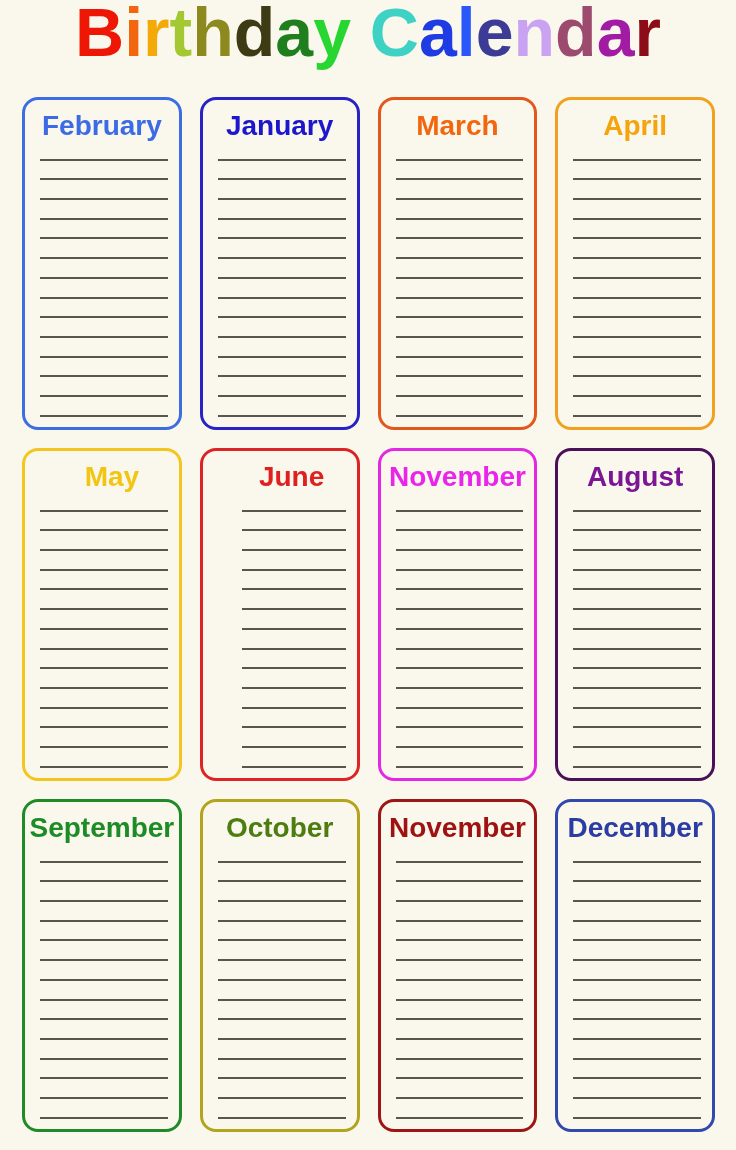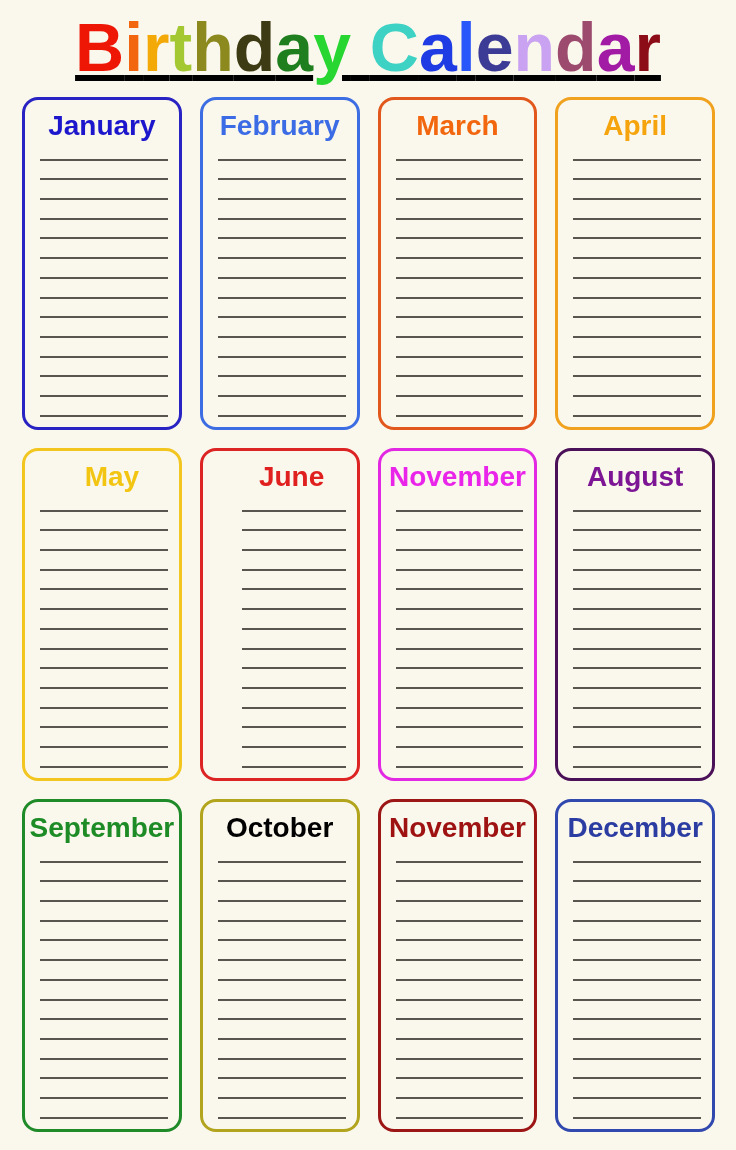--- a/index.html
+++ b/index.html
@@ -10,23 +10,21 @@
     font-family: "Liberation Sans", sans-serif;
   }
   .page {
     width: 736px;
     height: 1150px;
     box-sizing: border-box;
   }
   .title {
     height: 97px;
     display: flex;
-    align-items: center;
     justify-content: center;
-    text-decoration: underline;
   }
   h1.page-title {
     margin: 0;
     font-size: 68px;
     font-weight: bold;
     line-height: 1;
     white-space: pre;
     letter-spacing: 0;
     transform: translateY(-2px);
   }
@@ -62,58 +60,58 @@
   }
 </style>
 </head>
 <body style="background: rgb(250, 247, 236);">
 
 <div class="page" style="background: rgb(250, 247, 236);">
   <div class="title">
     <h1 class="page-title"><span style="color: rgb(238, 22, 5);">B</span><span style="color: rgb(242, 102, 15);">i</span><span style="color: rgb(243, 169, 8);">r</span><span style="color: rgb(164, 200, 50);">t</span><span style="color: rgb(140, 138, 31);">h</span><span style="color: rgb(61, 59, 19);">d</span><span style="color: rgb(31, 127, 30);">a</span><span style="color: rgb(39, 214, 49);">y</span><span> </span><span style="color: rgb(62, 210, 196);">C</span><span style="color: rgb(31, 60, 228);">a</span><span style="color: rgb(42, 87, 250);">l</span><span style="color: rgb(60, 60, 150);">e</span><span style="color: rgb(201, 162, 242);">n</span><span style="color: rgb(156, 74, 110);">d</span><span style="color: rgb(162, 27, 165);">a</span><span style="color: rgb(140, 13, 24);">r</span></h1>
   </div>
   <div class="grid">
+      <div class="card" style="border-color: rgb(61, 109, 227);">
+        <div class="card-title" style="color: rgb(59, 108, 229);">February</div>
+        <div class="lines">
+          <div class="line" style="border-bottom-color: rgb(88, 86, 79);"></div>
+          <div class="line" style="border-bottom-color: rgb(88, 86, 79);"></div>
+          <div class="line" style="border-bottom-color: rgb(88, 86, 79);"></div>
+          <div class="line" style="border-bottom-color: rgb(88, 86, 79);"></div>
+          <div class="line" style="border-bottom-color: rgb(88, 86, 79);"></div>
+          <div class="line" style="border-bottom-color: rgb(88, 86, 79);"></div>
+          <div class="line" style="border-bottom-color: rgb(88, 86, 79);"></div>
+          <div class="line" style="border-bottom-color: rgb(88, 86, 79);"></div>
+          <div class="line" style="border-bottom-color: rgb(88, 86, 79);"></div>
+          <div class="line" style="border-bottom-color: rgb(88, 86, 79);"></div>
+          <div class="line" style="border-bottom-color: rgb(88, 86, 79);"></div>
+          <div class="line" style="border-bottom-color: rgb(88, 86, 79);"></div>
+          <div class="line" style="border-bottom-color: rgb(88, 86, 79);"></div>
+          <div class="line" style="border-bottom-color: rgb(88, 86, 79);"></div>
+        </div>
+      </div>
       <div class="card" style="border-color: rgb(40, 35, 194);">
         <div class="card-title" style="color: rgb(28, 22, 204);">January</div>
         <div class="lines">
           <div class="line" style="border-bottom-color: rgb(88, 86, 79);"></div>
           <div class="line" style="border-bottom-color: rgb(88, 86, 79);"></div>
           <div class="line" style="border-bottom-color: rgb(88, 86, 79);"></div>
           <div class="line" style="border-bottom-color: rgb(88, 86, 79);"></div>
           <div class="line" style="border-bottom-color: rgb(88, 86, 79);"></div>
           <div class="line" style="border-bottom-color: rgb(88, 86, 79);"></div>
           <div class="line" style="border-bottom-color: rgb(88, 86, 79);"></div>
           <div class="line" style="border-bottom-color: rgb(88, 86, 79);"></div>
           <div class="line" style="border-bottom-color: rgb(88, 86, 79);"></div>
           <div class="line" style="border-bottom-color: rgb(88, 86, 79);"></div>
           <div class="line" style="border-bottom-color: rgb(88, 86, 79);"></div>
           <div class="line" style="border-bottom-color: rgb(88, 86, 79);"></div>
           <div class="line" style="border-bottom-color: rgb(88, 86, 79);"></div>
           <div class="line" style="border-bottom-color: rgb(88, 86, 79);"></div>
         </div>
       </div>
-      <div class="card" style="border-color: rgb(61, 109, 227);">
-        <div class="card-title" style="color: rgb(59, 108, 229);">February</div>
-        <div class="lines">
-          <div class="line" style="border-bottom-color: rgb(88, 86, 79);"></div>
-          <div class="line" style="border-bottom-color: rgb(88, 86, 79);"></div>
-          <div class="line" style="border-bottom-color: rgb(88, 86, 79);"></div>
-          <div class="line" style="border-bottom-color: rgb(88, 86, 79);"></div>
-          <div class="line" style="border-bottom-color: rgb(88, 86, 79);"></div>
-          <div class="line" style="border-bottom-color: rgb(88, 86, 79);"></div>
-          <div class="line" style="border-bottom-color: rgb(88, 86, 79);"></div>
-          <div class="line" style="border-bottom-color: rgb(88, 86, 79);"></div>
-          <div class="line" style="border-bottom-color: rgb(88, 86, 79);"></div>
-          <div class="line" style="border-bottom-color: rgb(88, 86, 79);"></div>
-          <div class="line" style="border-bottom-color: rgb(88, 86, 79);"></div>
-          <div class="line" style="border-bottom-color: rgb(88, 86, 79);"></div>
-          <div class="line" style="border-bottom-color: rgb(88, 86, 79);"></div>
-          <div class="line" style="border-bottom-color: rgb(88, 86, 79);"></div>
-        </div>
-      </div>
       <div class="card" style="border-color: rgb(226, 87, 27);">
         <div class="card-title" style="color: rgb(242, 102, 14);">March</div>
         <div class="lines">
           <div class="line" style="border-bottom-color: rgb(88, 86, 79);"></div>
           <div class="line" style="border-bottom-color: rgb(88, 86, 79);"></div>
           <div class="line" style="border-bottom-color: rgb(88, 86, 79);"></div>
           <div class="line" style="border-bottom-color: rgb(88, 86, 79);"></div>
           <div class="line" style="border-bottom-color: rgb(88, 86, 79);"></div>
           <div class="line" style="border-bottom-color: rgb(88, 86, 79);"></div>
           <div class="line" style="border-bottom-color: rgb(88, 86, 79);"></div>
@@ -234,21 +232,21 @@
           <div class="line" style="border-bottom-color: rgb(88, 86, 79);"></div>
           <div class="line" style="border-bottom-color: rgb(88, 86, 79);"></div>
           <div class="line" style="border-bottom-color: rgb(88, 86, 79);"></div>
           <div class="line" style="border-bottom-color: rgb(88, 86, 79);"></div>
           <div class="line" style="border-bottom-color: rgb(88, 86, 79);"></div>
           <div class="line" style="border-bottom-color: rgb(88, 86, 79);"></div>
           <div class="line" style="border-bottom-color: rgb(88, 86, 79);"></div>
         </div>
       </div>
       <div class="card" style="border-color: rgb(179, 164, 30);">
-        <div class="card-title" style="color: #000000;">October</div>
+        <div class="card-title" style="color: #4d7c0f;">October</div>
         <div class="lines">
           <div class="line" style="border-bottom-color: rgb(88, 86, 79);"></div>
           <div class="line" style="border-bottom-color: rgb(88, 86, 79);"></div>
           <div class="line" style="border-bottom-color: rgb(88, 86, 79);"></div>
           <div class="line" style="border-bottom-color: rgb(88, 86, 79);"></div>
           <div class="line" style="border-bottom-color: rgb(88, 86, 79);"></div>
           <div class="line" style="border-bottom-color: rgb(88, 86, 79);"></div>
           <div class="line" style="border-bottom-color: rgb(88, 86, 79);"></div>
           <div class="line" style="border-bottom-color: rgb(88, 86, 79);"></div>
           <div class="line" style="border-bottom-color: rgb(88, 86, 79);"></div>

